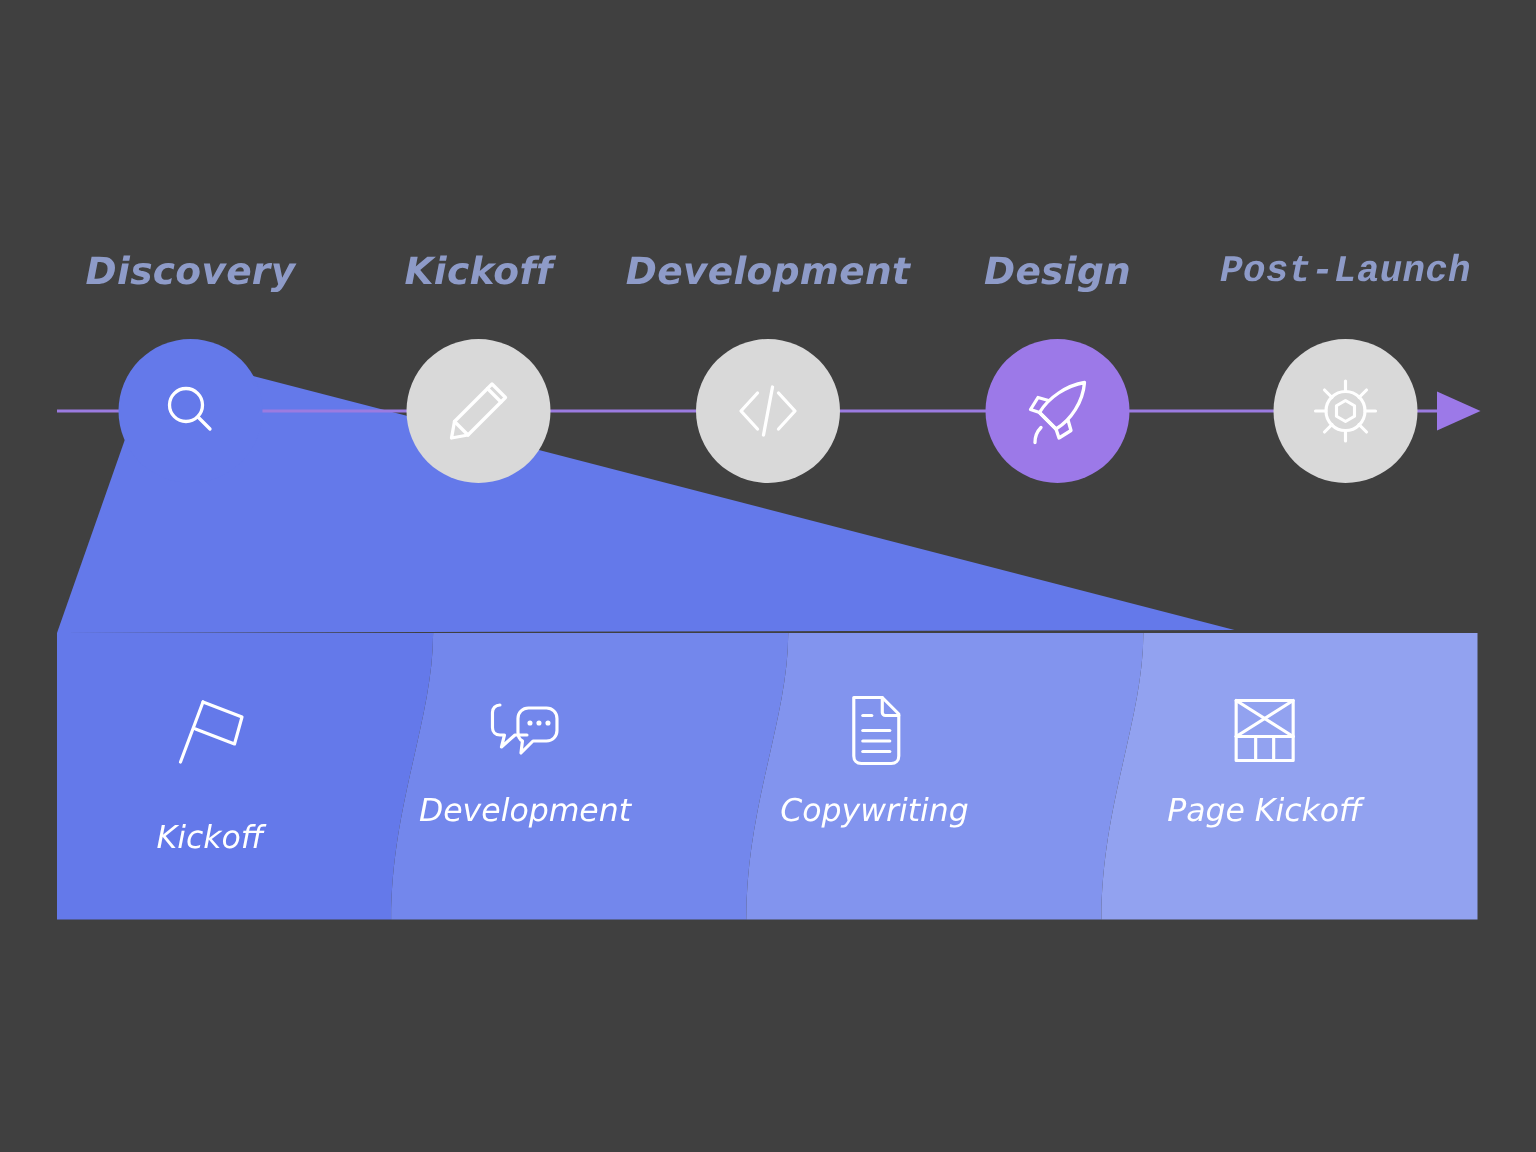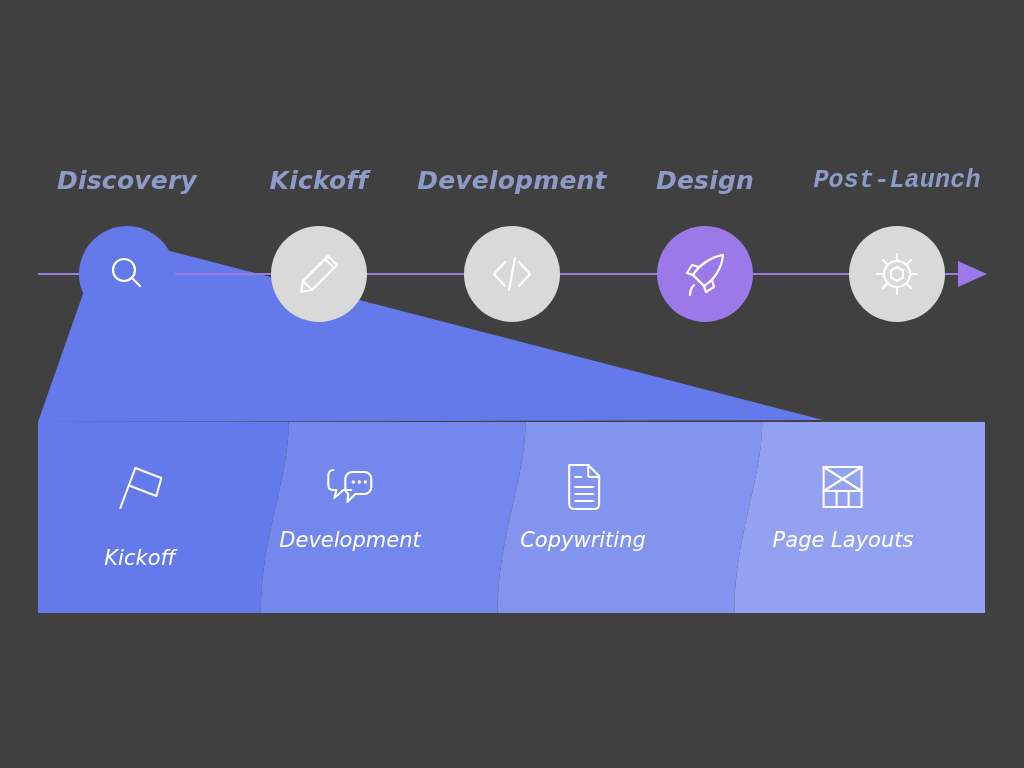--- a/index.html
+++ b/index.html
@@ -213,18 +213,18 @@
       <span class="seg-icon">
         <svg width="50" height="50" viewBox="0 0 50 50" fill="none" stroke="#ffffff" stroke-width="2.1" stroke-linecap="round" stroke-linejoin="round">
           <rect x="6" y="5" width="38" height="40"></rect>
           <line x1="6" y1="29" x2="44" y2="29"></line>
           <line x1="6" y1="5" x2="44" y2="29"></line>
           <line x1="44" y1="5" x2="6" y2="29"></line>
           <line x1="19" y1="29" x2="19" y2="45"></line>
           <line x1="31" y1="29" x2="31" y2="45"></line>
         </svg>
       </span>
-      <span class="seg-label">Page Layouts</span>
+      <span class="seg-label">Page Kickoff</span>
     </div>
 
   </div>
 
 </div>
 
 </body></html>

